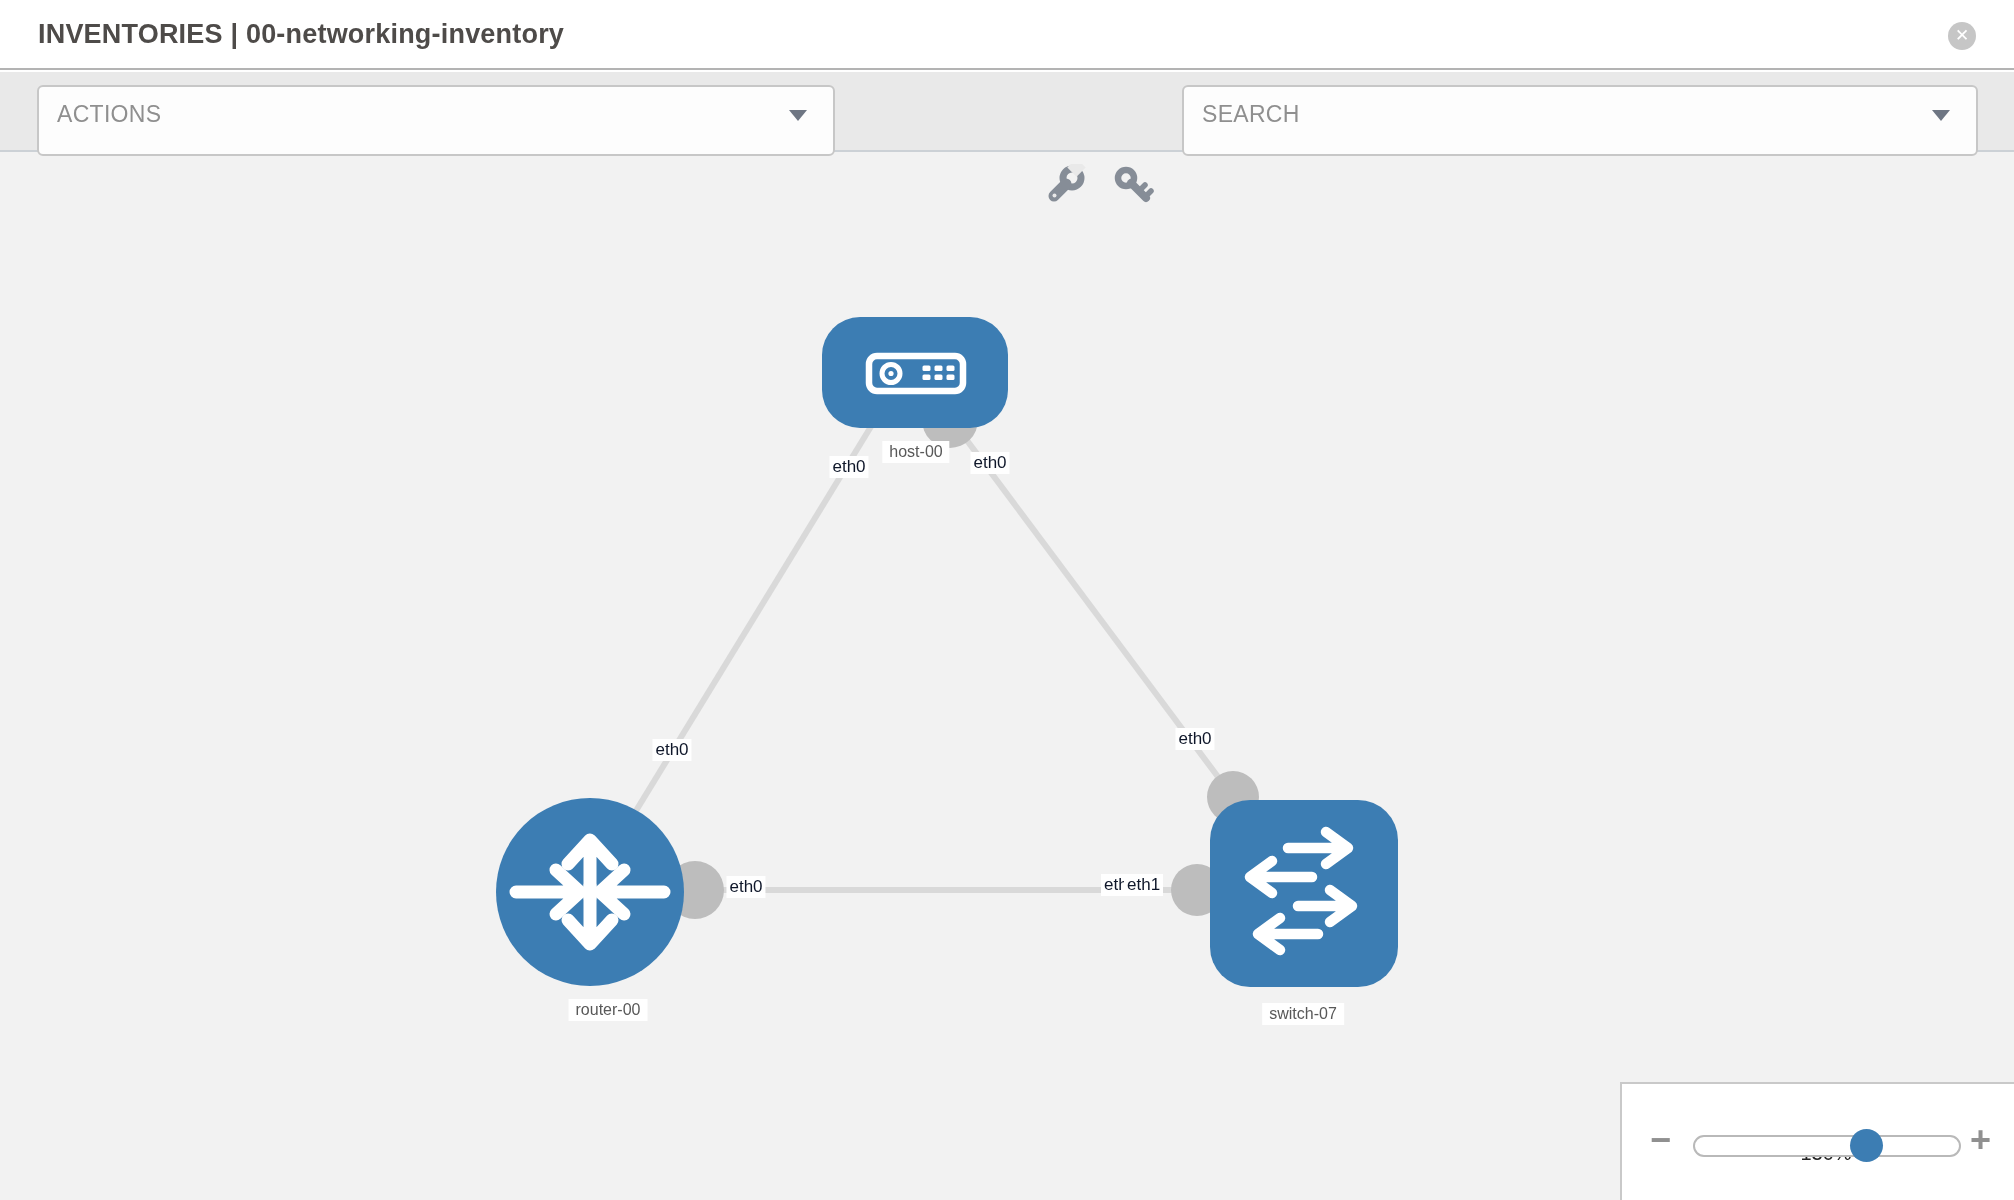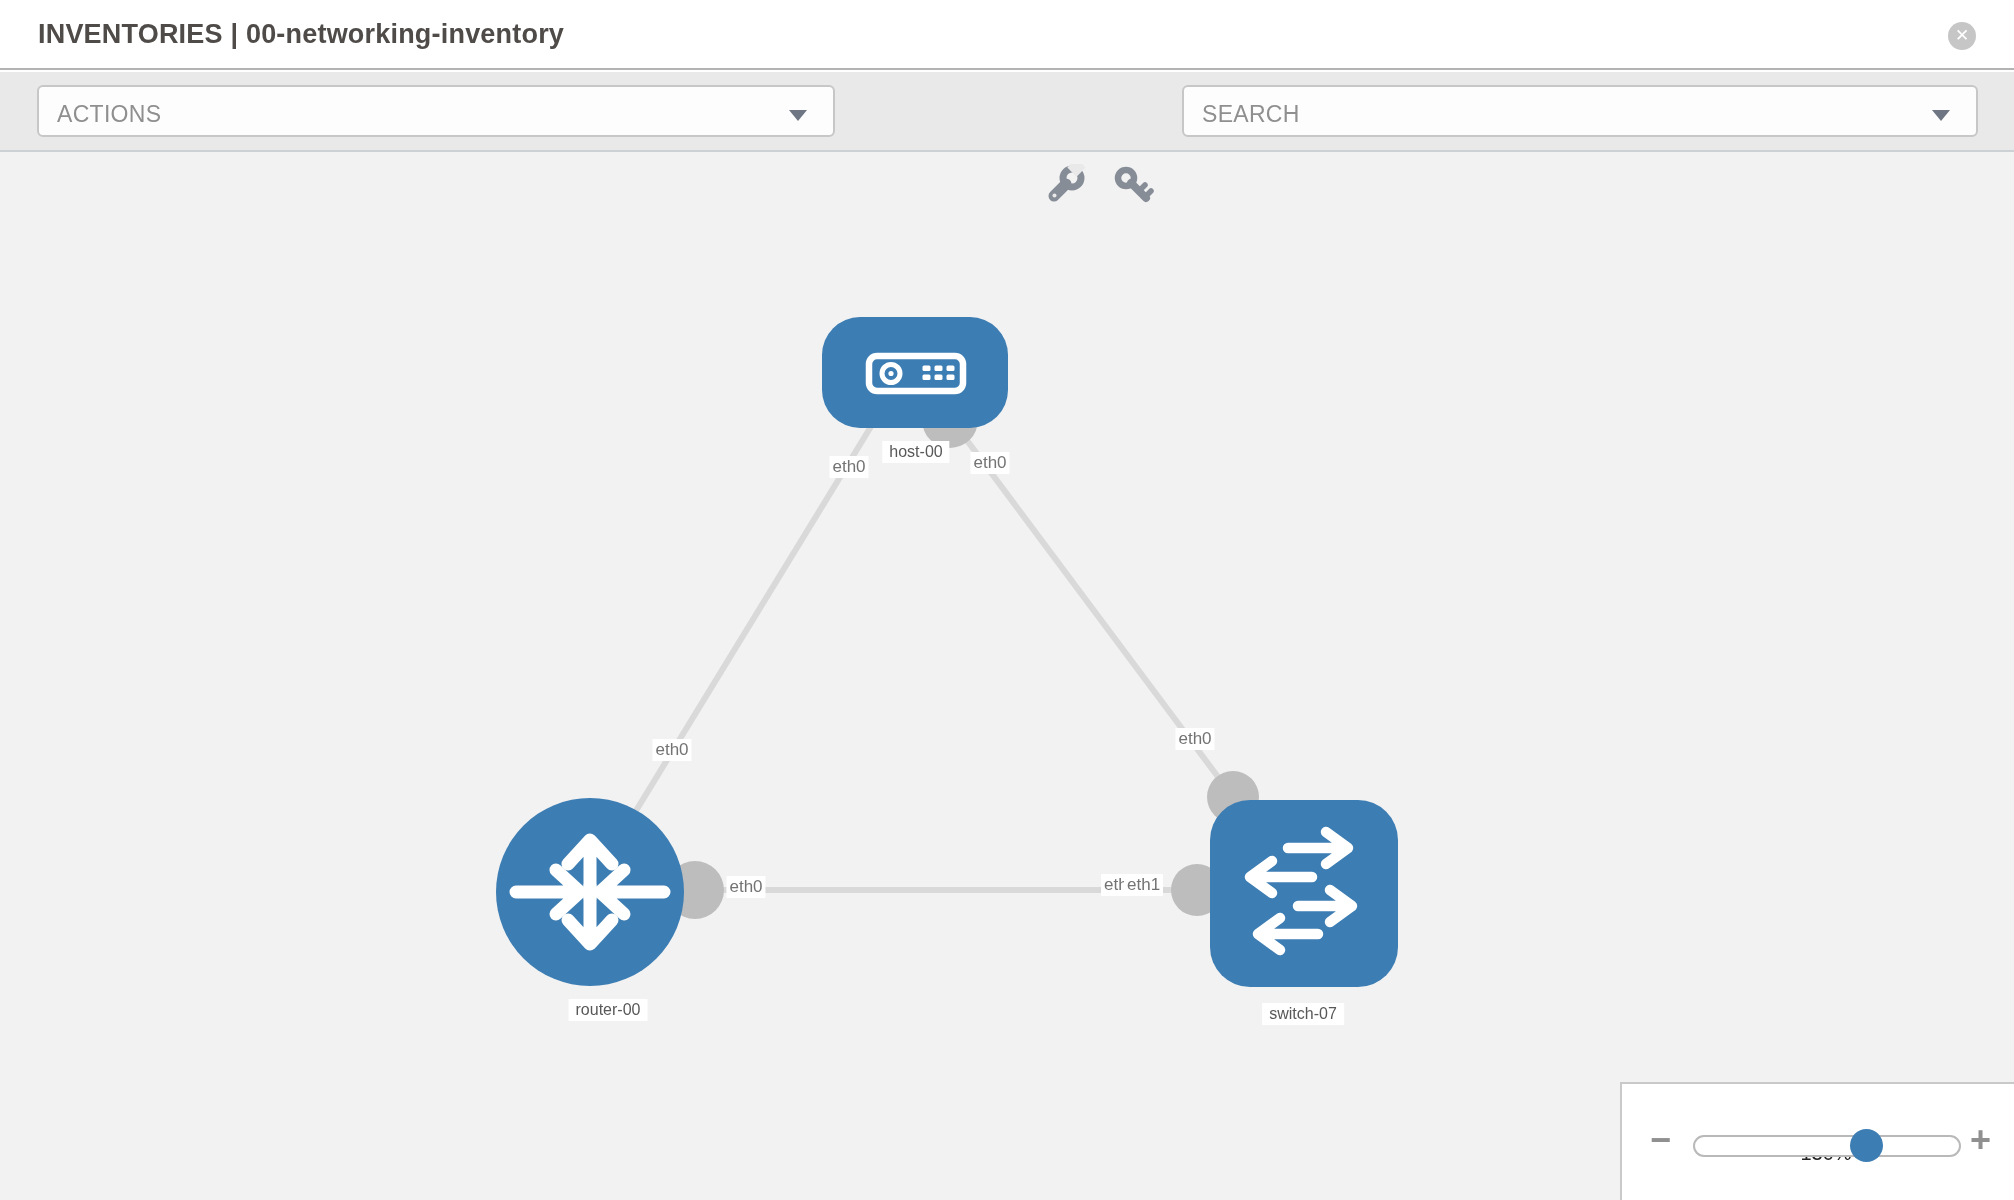--- a/index.html
+++ b/index.html
@@ -26,21 +26,21 @@
     color: #ffffff; font-size: 17px; font-weight: bold;
     text-align: center; line-height: 28px; cursor: pointer;
   }
 
   
   .toolbar {
     position: absolute; left: 0; top: 72px; width: 2014px; height: 80px;
     background: #e9e9e9; border-bottom: 2px solid #ccd1d6; z-index: 30;
   }
   .select-box {
-    position: absolute; top: 13px; height: 52px;
+    position: absolute; top: 13px; height: 71px;
     background: #fdfdfd; border: 2px solid #c7c7c7; border-radius: 6px;
     cursor: pointer;
     padding-left: 10px;
   }
   .select-box .select-label {
     position: absolute; left: 18px; top: 14px;
     font-size: 23px; color: #8f8f8f; letter-spacing: 0.3px;
   }
   .caret-down {
     position: absolute; right: 26px; top: 23px; width: 0; height: 0;
@@ -61,21 +61,21 @@
   .topo-svg { position: absolute; left: 0; top: 0; z-index: 2; }
 
   
   .node-label {
     position: absolute; z-index: 10; transform: translateX(-50%);
     background: #ffffff; color: #585858; font-size: 16px;
     padding: 2px 7px; white-space: nowrap;
   }
   .if-label {
     position: absolute; z-index: 10; transform: translateX(-50%);
-    background: #ffffff; color: #737373; font-size: 17px;
+    background: #ffffff; color: #0f172a; font-size: 17px;
     padding: 1px 3px; white-space: nowrap;
   }
   .if-label-anchored { transform: none; }
 
   
   .zoom-panel {
     position: absolute; left: 1620px; top: 1082px; width: 400px; height: 122px;
     background: #ffffff; border: 2px solid #c9c9c9; z-index: 20;
   }
   .zoom-level {

